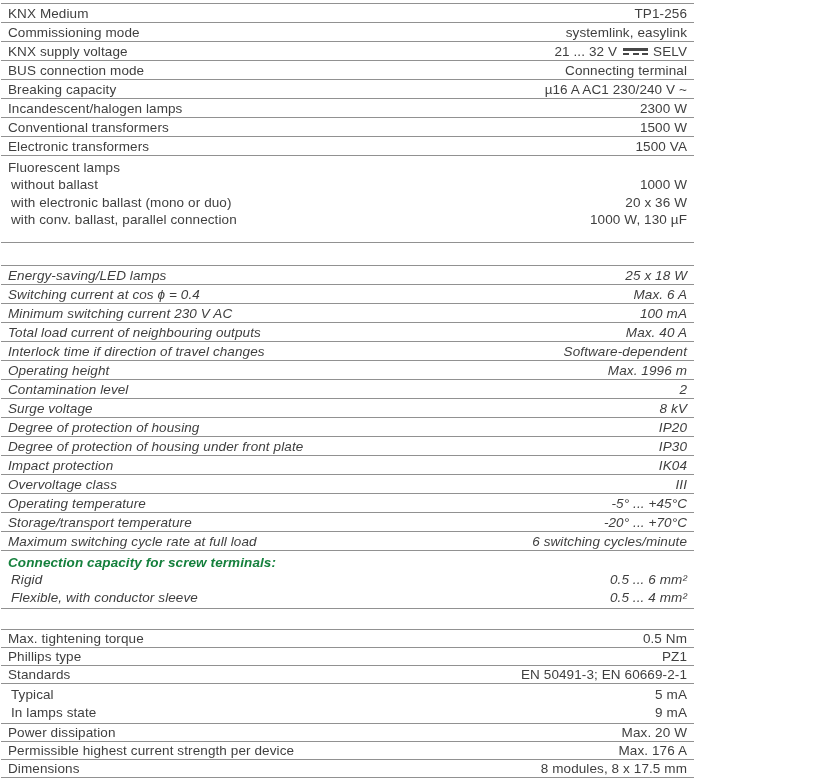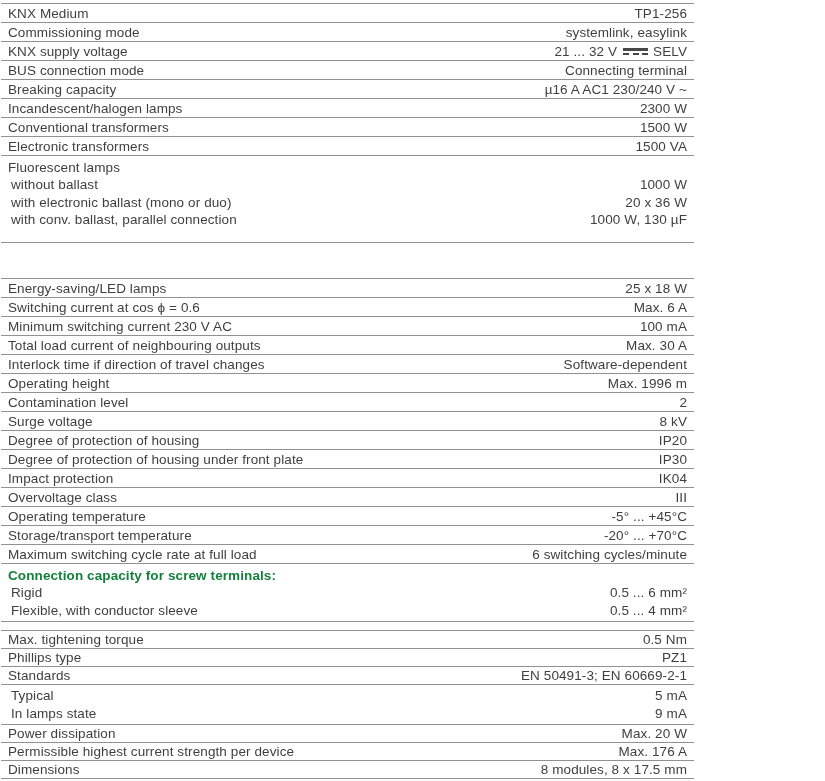--- a/index.html
+++ b/index.html
@@ -15,22 +15,22 @@
     overflow: hidden;
   }
   .spec-table {
     padding-top: 3px;
     width: 693px;
     margin-left: 1px;
   }
   .section {
     border-bottom: 1px solid #919191;
   }
-  .section.gap-large { margin-top: 35px; }
-  .section.gap-small { margin-top: 8px; }
+  .section.gap-large { margin-top: 22px; font-style: italic; }
+  .section.gap-small { margin-top: 20px; }
 
   .t-row {
     box-sizing: border-box;
     height: 19px;
     border-top: 1px solid #919191;
     display: flex;
     justify-content: space-between;
     align-items: center;
     padding: 0 7px 0 7px;
     font-size: 13.5px;
@@ -91,23 +91,23 @@
       <div class="t-row"><span class="t-label">KNX supply voltage</span><span class="t-value">21 ... 32 V<span class="dc-icon"><span class="bar"></span><span class="dash"></span></span>SELV</span></div>
       <div class="t-row"><span class="t-label">BUS connection mode</span><span class="t-value">Connecting terminal</span></div>
       <div class="t-row"><span class="t-label">Breaking capacity</span><span class="t-value">µ16 A AC1 230/240 V ~</span></div>
       <div class="t-row"><span class="t-label">Incandescent/halogen lamps</span><span class="t-value">2300 W</span></div>
       <div class="t-row"><span class="t-label">Conventional transformers</span><span class="t-value">1500 W</span></div>
       <div class="t-row"><span class="t-label">Electronic transformers</span><span class="t-value">1500 VA</span></div>
       <div class="t-group pad-extra"><div class="g-line"><span class="g-head-label">Fluorescent lamps</span></div><div class="g-line"><span class="g-label">without ballast</span><span class="t-value">1000 W</span></div><div class="g-line"><span class="g-label">with electronic ballast (mono or duo)</span><span class="t-value">20 x 36 W</span></div><div class="g-line"><span class="g-label">with conv. ballast, parallel connection</span><span class="t-value">1000 W, 130 µF</span></div></div>
     </div>
     <div class="section sec-2 gap-large">
       <div class="t-row"><span class="t-label">Energy-saving/LED lamps</span><span class="t-value">25 x 18 W</span></div>
-      <div class="t-row"><span class="t-label">Switching current at cos ϕ = 0.6</span><span class="t-value">Max. 6 A</span></div>
+      <div class="t-row"><span class="t-label">Switching current at cos ϕ = 0.4</span><span class="t-value">Max. 6 A</span></div>
       <div class="t-row"><span class="t-label">Minimum switching current 230 V AC</span><span class="t-value">100 mA</span></div>
-      <div class="t-row"><span class="t-label">Total load current of neighbouring outputs</span><span class="t-value">Max. 30 A</span></div>
+      <div class="t-row"><span class="t-label">Total load current of neighbouring outputs</span><span class="t-value">Max. 40 A</span></div>
       <div class="t-row"><span class="t-label">Interlock time if direction of travel changes</span><span class="t-value">Software-dependent</span></div>
       <div class="t-row"><span class="t-label">Operating height</span><span class="t-value">Max. 1996 m</span></div>
       <div class="t-row"><span class="t-label">Contamination level</span><span class="t-value">2</span></div>
       <div class="t-row"><span class="t-label">Surge voltage</span><span class="t-value">8 kV</span></div>
       <div class="t-row"><span class="t-label">Degree of protection of housing</span><span class="t-value">IP20</span></div>
       <div class="t-row"><span class="t-label">Degree of protection of housing under front plate</span><span class="t-value">IP30</span></div>
       <div class="t-row"><span class="t-label">Impact protection</span><span class="t-value">IK04</span></div>
       <div class="t-row"><span class="t-label">Overvoltage class</span><span class="t-value">III</span></div>
       <div class="t-row"><span class="t-label">Operating temperature</span><span class="t-value">-5° ... +45°C</span></div>
       <div class="t-row"><span class="t-label">Storage/transport temperature</span><span class="t-value">-20° ... +70°C</span></div>

